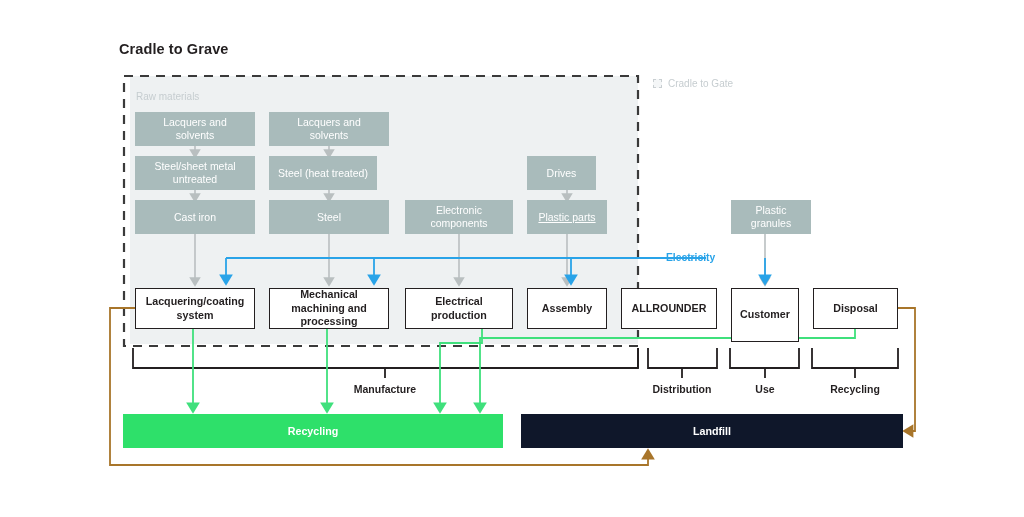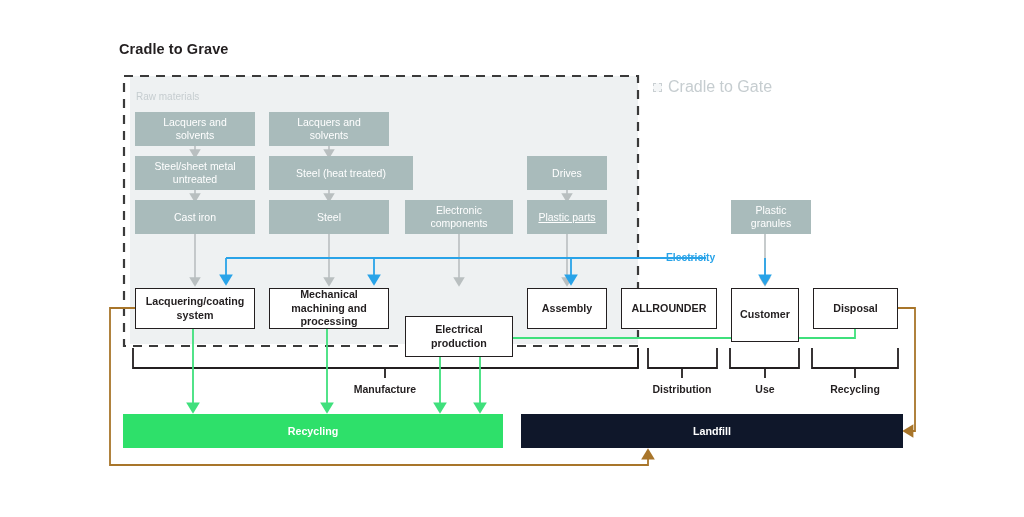--- a/index.html
+++ b/index.html
@@ -8,21 +8,21 @@
   #svg{position:absolute;left:0;top:0;width:1024px;height:517px;}
 
   .ttl{position:absolute;left:119px;top:41px;font-size:14.5px;font-weight:bold;color:#231f20;letter-spacing:.1px;text-align:right;}
 
   .panel{position:absolute;left:130px;top:76px;width:508px;height:268px;background:#eef1f2;}
 
   .rawlbl{position:absolute;left:136px;top:91px;font-size:10px;color:#c6cdd0;}
 
   .legend{position:absolute;left:653px;top:78px;display:flex;align-items:center;gap:6px;}
   .legend .sq{width:9px;height:9px;border:1.4px dashed #c9cfd2;box-sizing:border-box;background:#f4f6f7;}
-  .legend .lt{font-size:16px;color:#c6cdd0;}
+  .legend .lt{font-size:10px;color:#c6cdd0;}
 
   .gbox{position:absolute;background:#a9bbbb;color:#fff;display:flex;align-items:center;
         justify-content:center;text-align:center;font-size:10.5px;line-height:13px;box-sizing:border-box;padding:9px;}
 
   .wbox{position:absolute;background:#fff;border:1.7px solid #231f20;box-sizing:border-box;
         display:flex;align-items:center;justify-content:center;text-align:center;
         font-size:10.7px;font-weight:bold;color:#231f20;line-height:13.5px;padding:2px;}
 
   .bar{position:absolute;display:flex;align-items:center;justify-content:center;
        color:#fff;font-size:10.7px;font-weight:bold;}
@@ -114,31 +114,31 @@
       <path d="M898,308 L915,308 L915,431 L908,431" marker-end="url(#abrown)"></path>
       <path d="M135,308 L110,308 L110,465 L648,465 L648,454" marker-end="url(#abrown)"></path>
     </g>
   </svg>
 
   <div class="elec" style="left:666px;top:252px;">Electricity</div>
 
   <div class="gbox" style="left:135px;top:112px;width:120px;height:34px;">Lacquers and solvents</div>
   <div class="gbox" style="left:269px;top:112px;width:120px;height:34px;">Lacquers and solvents</div>
   <div class="gbox" style="left:135px;top:156px;width:120px;height:34px;">Steel/sheet metal untreated</div>
-  <div class="gbox" style="left:269px;top:156px;width:144px;height:34px;">Steel (heat treated)</div>
-  <div class="gbox" style="left:527px;top:156px;width:80px;height:34px;">Drives</div>
+  <div class="gbox" style="left:269px;top:156px;width:108px;height:34px;">Steel (heat treated)</div>
+  <div class="gbox" style="left:527px;top:156px;width:69px;height:34px;">Drives</div>
   <div class="gbox" style="left:135px;top:200px;width:120px;height:34px;">Cast iron</div>
   <div class="gbox" style="left:269px;top:200px;width:120px;height:34px;">Steel</div>
   <div class="gbox" style="left:405px;top:200px;width:108px;height:34px;">Electronic components</div>
   <div class="gbox" style="left:527px;top:200px;width:80px;height:34px;text-decoration:underline;">Plastic parts</div>
   <div class="gbox" style="left:731px;top:200px;width:80px;height:34px;">Plastic granules</div>
 
   <div class="wbox" style="left:135px;top:288px;width:120px;height:41px;">Lacquering/coating system</div>
   <div class="wbox" style="left:269px;top:288px;width:120px;height:41px;">Mechanical machining and processing</div>
-  <div class="wbox" style="left:405px;top:288px;width:108px;height:41px;margin-top:28px;">Electrical production</div>
+  <div class="wbox" style="left:405px;top:288px;width:108px;height:41px;">Electrical production</div>
   <div class="wbox" style="left:527px;top:288px;width:80px;height:41px;">Assembly</div>
   <div class="wbox" style="left:621px;top:288px;width:96px;height:41px;">ALLROUNDER</div>
   <div class="wbox" style="left:731px;top:288px;width:68px;height:54px;">Customer</div>
   <div class="wbox" style="left:813px;top:288px;width:85px;height:41px;">Disposal</div>
 
   <div class="stg" style="left:335px;top:383px;width:100px;">Manufacture</div>
   <div class="stg" style="left:632px;top:383px;width:100px;">Distribution</div>
   <div class="stg" style="left:715px;top:383px;width:100px;">Use</div>
   <div class="stg" style="left:805px;top:383px;width:100px;">Recycling</div>
 

